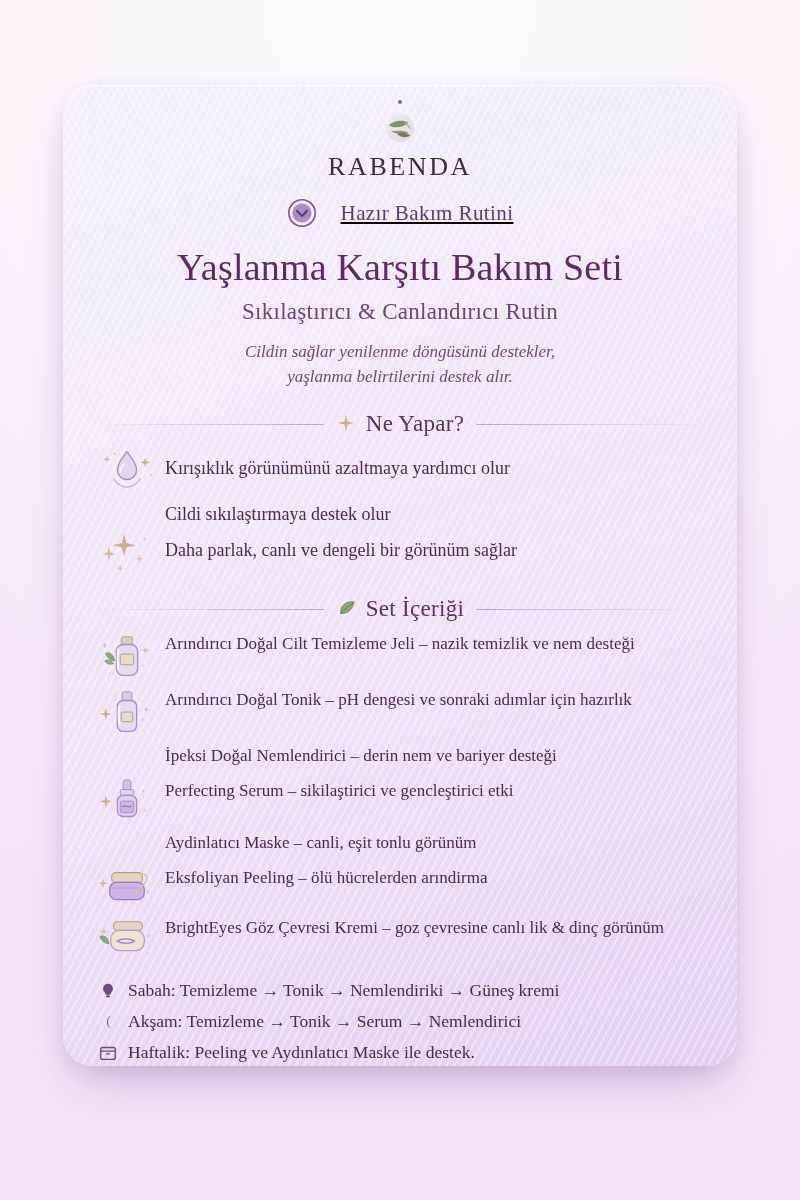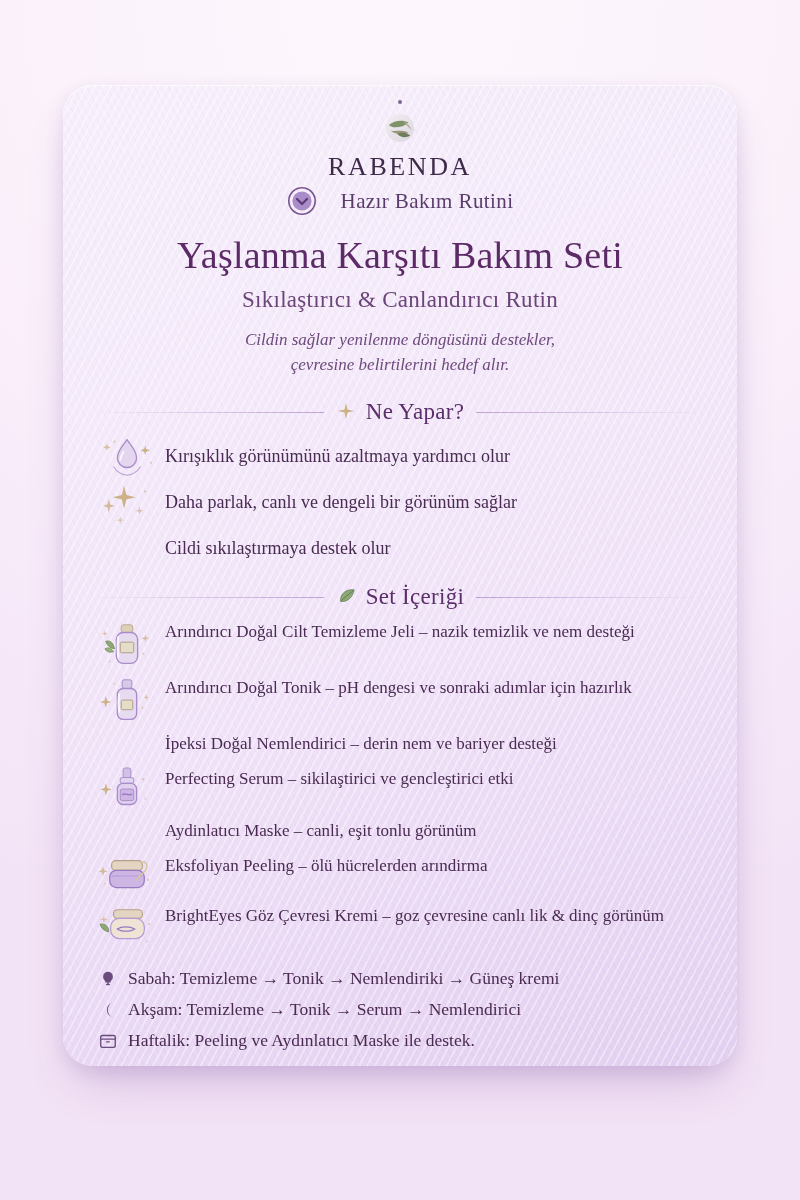--- a/index.html
+++ b/index.html
@@ -39,21 +39,21 @@
   
   .logo-row{display:flex;align-items:center;justify-content:center;gap:9px;margin-top:15px;flex-direction:column;}
   .logo-dot{width:4px;height:4px;border-radius:50%;background:#6d4f7e;opacity:.85;}
   .logo-mark{width:30px;height:30px;flex:none;}
   .brand{
     font-family:"Liberation Serif", serif;
     font-size:26px;letter-spacing:2.6px;color:#3f2b49;font-weight:400;
   }
 
   
-  .badge-row{display:flex;align-items:center;justify-content:center;gap:24px;margin-top:4px;}
+  .badge-row{display:flex;align-items:center;justify-content:center;gap:24px;margin-top:16px;text-decoration:underline;}
   .badge-ic{width:30px;height:30px;flex:none;}
   .badge-txt{font-size:21px;color:#5a3c6b;letter-spacing:.4px;}
 
   
   .h1{
     text-align:center;margin-top:19px;
     font-size:38px;line-height:1.08;color:#5c2a66;letter-spacing:.2px;
   }
   .h2{
     text-align:center;margin-top:11px;
@@ -127,21 +127,21 @@
           <path d="M10 13l5 5 5-5" fill="none" stroke="#5c3a71" stroke-width="2.2" stroke-linecap="round" stroke-linejoin="round"></path>
         </svg>
       </span>
       <span class="badge-txt">Hazır Bakım Rutini</span>
     </div>
 
     <div class="h1">Yaşlanma Karşıtı Bakım Seti</div>
     <div class="h2">Sıkılaştırıcı &amp; Canlandırıcı Rutin</div>
     <div class="lede">
       <div>Cildin sağlar yenilenme döngüsünü destekler,</div>
-      <div>çevresine belirtilerini hedef alır.</div>
+      <div>yaşlanma belirtilerini destek alır.</div>
     </div>
 
     <div class="sec">
       <span class="rule"></span>
       <span class="sec-label">
         <span class="sec-ic">
           <svg viewBox="0 0 22 22" width="20" height="20">
             <path d="M11 2l1.7 7.3L20 11l-7.3 1.7L11 20l-1.7-7.3L2 11l7.3-1.7z" fill="#cdb288"></path>
           </svg>
         </span>
@@ -159,34 +159,34 @@
             <path d="M19 34c3 6 10 9 14 9s11-3 14-9" fill="none" stroke="#c3a9d8" stroke-width="1.3"></path>
             <path d="M52 12l1.1 3.6L57 17l-3.9 1.4L52 22l-1.1-3.6L47 17l3.9-1.4z" fill="#cdb288"></path>
             <path d="M12 10l.8 2.6L16 14l-3.2 1.1L12 18l-.8-2.9L8 14l3.2-1.4z" fill="#cdb288" opacity=".75"></path>
             <circle cx="20" cy="8" r="1.1" fill="#cdb288" opacity=".7"></circle>
             <circle cx="58" cy="30" r="1.1" fill="#cdb288" opacity=".6"></circle>
           </svg>
         </span>
         <span class="tx">Kırışıklık görünümünü azaltmaya yardımcı olur</span>
       </div>
       <div class="row">
+        <span class="ic"></span>
+        <span class="tx">Cildi sıkılaştırmaya destek olur</span>
+      </div>
+      <div class="row">
         <span class="ic">
           <svg viewBox="0 0 66 48" width="66" height="46">
             <path d="M30 6l2.4 9.6L42 18l-9.6 2.4L30 30l-2.4-9.6L18 18l9.6-2.4z" fill="#cdb288"></path>
             <path d="M14 20l1.4 5.2L20 27l-4.6 1.4L14 34l-1.4-5.6L8 27l4.6-1.8z" fill="#cdb288" opacity=".85"></path>
             <path d="M46 28l1 3.4L50 32l-3 1L46 36l-1-3-3-1 3-.6z" fill="#cdb288" opacity=".7"></path>
             <path d="M26 38l.9 3 3.1.9-3.1.9-.9 3-.9-3-3.1-.9 3.1-.9z" fill="#cdb288" opacity=".6"></path>
             <circle cx="52" cy="12" r="1.2" fill="#cdb288" opacity=".6"></circle>
           </svg>
         </span>
         <span class="tx">Daha parlak, canlı ve dengeli bir görünüm sağlar</span>
-      </div>
-      <div class="row">
-        <span class="ic"></span>
-        <span class="tx">Cildi sıkılaştırmaya destek olur</span>
       </div>
     </div>
 
     <div class="sec">
       <span class="rule"></span>
       <span class="sec-label">
         <span class="sec-ic">
           <svg viewBox="0 0 22 22" width="21" height="21">
             <path d="M19 4c-2 9-8 13-14 12C4 8 11 3 19 4z" fill="#8fa877" stroke="#70895c" stroke-width="1"></path>
             <path d="M5 16c4-4 8-7 13-11" fill="none" stroke="#5e7a4c" stroke-width="1"></path>

